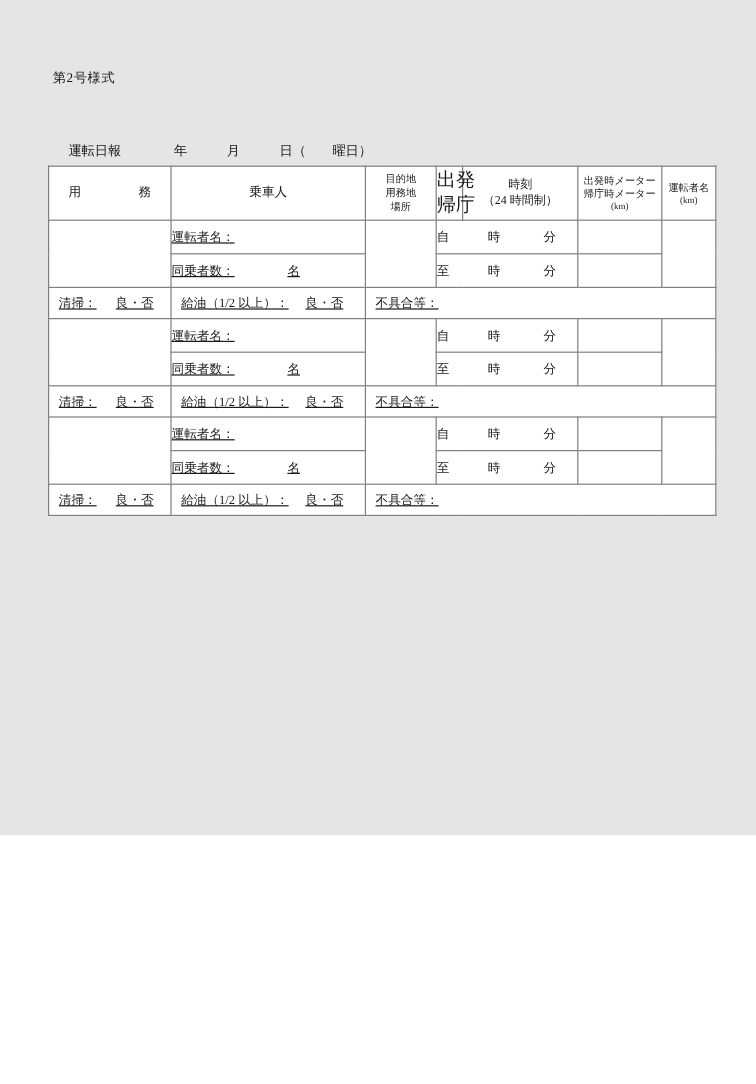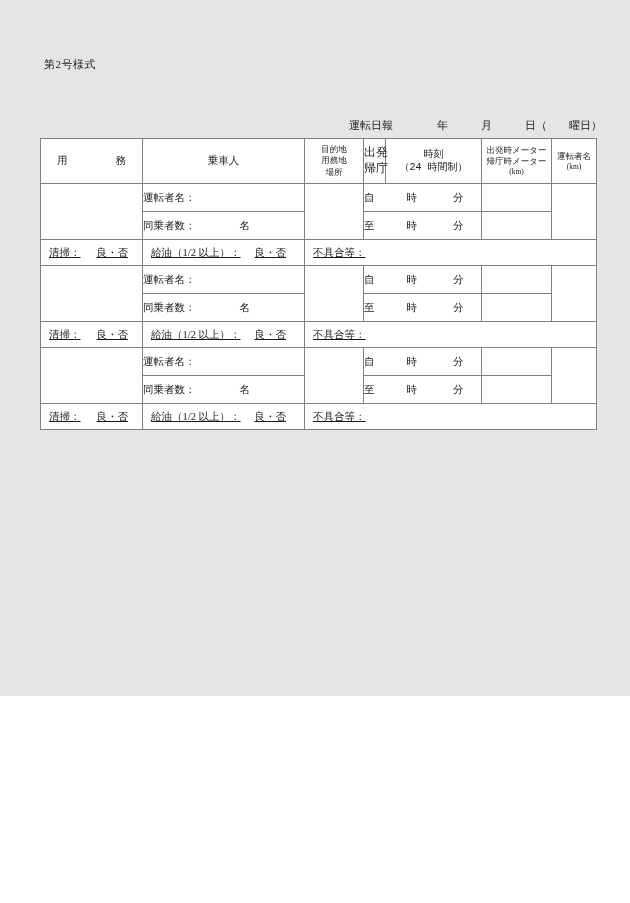--- a/index.html
+++ b/index.html
@@ -27,26 +27,25 @@
     left: 44px;
     top: 57px;
     font-size: 11px;
     letter-spacing: 0.5px;
     white-space: nowrap;
   }
 
   
   .caption-line {
     position: absolute;
-    left: 56px;
+    left: 40px;
     top: 118px;
     width: 546px;
     font-size: 11px;
     white-space: nowrap;
-    text-align: right;
   }
   .caption-title {
     display: inline-block;
     margin-left: 17px;
   }
   .caption-date {
     display: inline-block;
     margin-left: 44px;
   }
 
@@ -88,38 +87,38 @@
   }
   .hdr .tiny {
     font-size: 7.5px;
   }
   .spread-2 {
     letter-spacing: 9px;
     padding-left: 9px;
   }
   .cell-shuppatsu {
     text-align: center;
-    font-size: 12px;
+    font-size: 16px;
     line-height: 1.9;
     white-space: nowrap;
   }
   .cell-jikoku {
     text-align: center;
     line-height: 1.55;
     padding-top: 7px;
     font-size: 10px;
-    font-family: Liberation Mono, monospace;
   }
 
   
   .datacell {
     height: 27px;
     padding: 0 0 0 8px;
     white-space: nowrap;
     font-size: 10.5px;
+    text-decoration: underline;
   }
   .datacell .gap-sm { display: inline-block; width: 44px; }
   .time-cell {
     height: 27px;
     padding: 0 0 0 9px;
     white-space: nowrap;
     font-size: 10.5px;
   }
   .time-cell .g1 { display: inline-block; width: 32px; }
   .time-cell .g2 { display: inline-block; width: 36px; }

